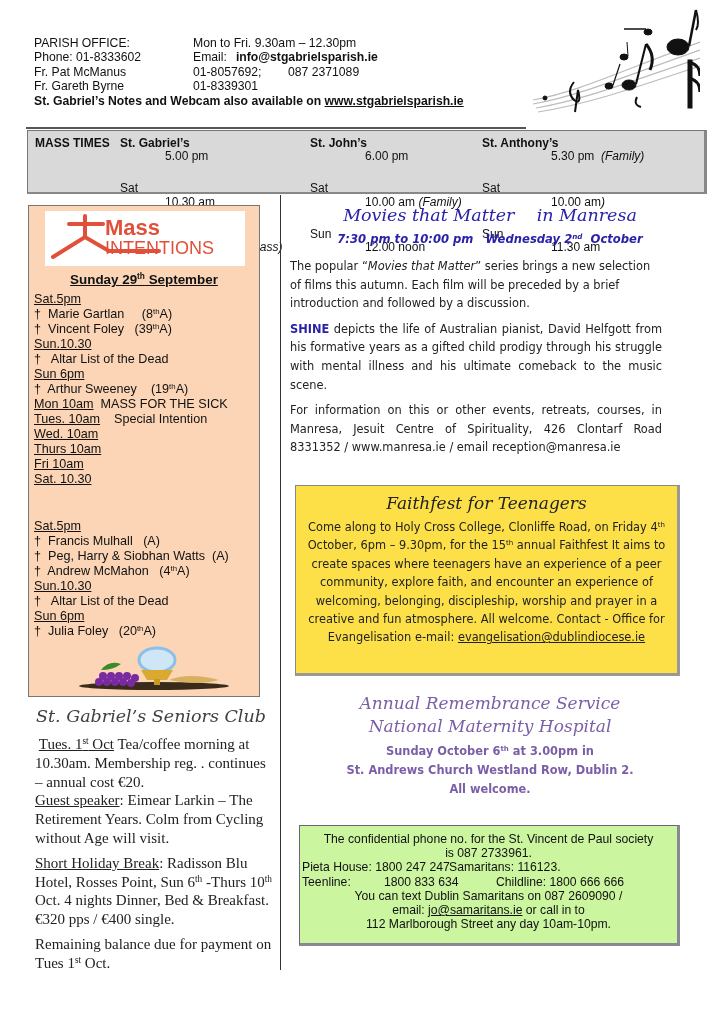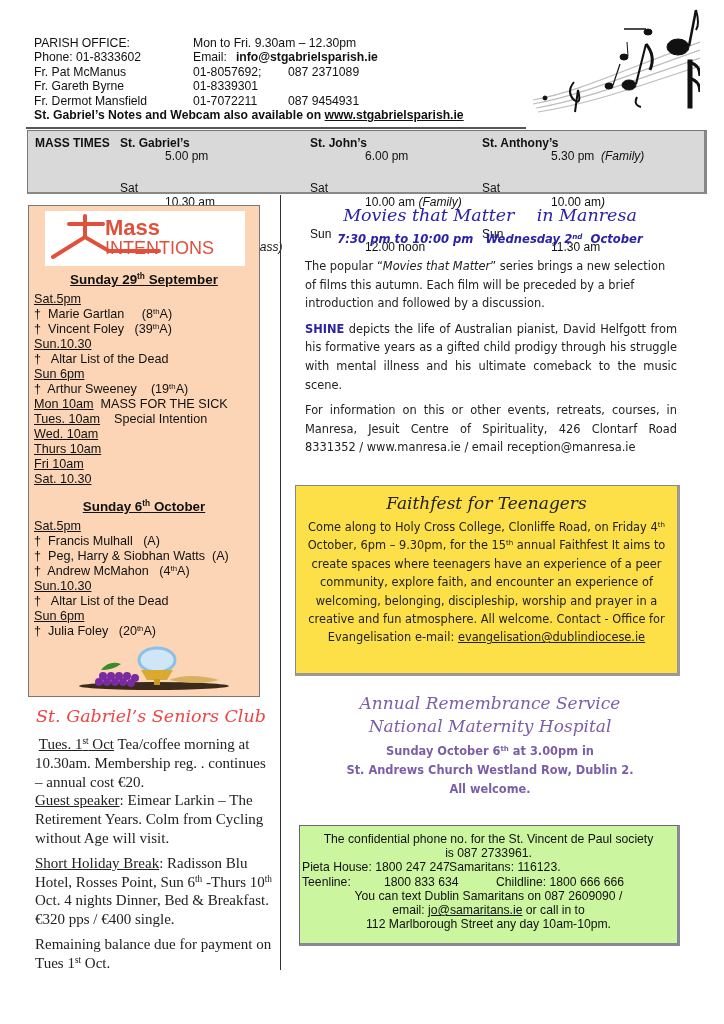--- a/index.html
+++ b/index.html
@@ -35,29 +35,29 @@
   #intentions { left: 28px; top: 205px; width: 232px; height: 492px; background: #fbd5b5; border: 1.5px solid #777; font-size: 12.6px; line-height: 15px; }
   #mi-logo { position: absolute; left: 16px; top: 5px; width: 200px; height: 55px; background: #fff; }
   .mi-date { position: absolute; left: 0; width: 100%; text-align: center; font-weight: bold; font-size: 13.4px; text-decoration: underline; }
   .mi-list { position: absolute; left: 5px; width: 228px; }
   .mi-list .u { text-decoration: underline; }
   .mi-list div { white-space: nowrap; }
   sup { font-size: 0.62em; line-height: 0; vertical-align: 0.55em; }
   #eucharist { position: absolute; left: 40px; top: 440px; width: 160px; height: 46px; }
 
   
-  #seniors-title { left: 36px; top: 706px; width: 240px; font-family: "DejaVu Serif", serif; font-style: italic; font-size: 17.5px; color: #ef4444; white-space: nowrap; }
+  #seniors-title { left: 36px; top: 706px; width: 240px; font-family: "DejaVu Serif", serif; font-style: italic; font-size: 17.5px; color: #404040; white-space: nowrap; }
   #seniors { left: 35px; top: 735px; width: 240px; font-family: Liberation Serif, serif; font-size: 15px; line-height: 18.8px; color: #222; }
   #seniors p { margin-bottom: 6px; }
   #seniors .u { text-decoration: underline; }
 
   
   #movies-title { left: 290px; top: 205px; width: 400px; text-align: center; font-family: "DejaVu Serif", serif; font-style: italic; font-size: 17.5px; color: #2a22a8; white-space: pre; }
   #movies-sub { left: 290px; top: 232px; width: 400px; text-align: center; font-family: "DejaVu Sans", sans-serif; font-style: italic; font-weight: bold; font-size: 11.6px; color: #2a22a8; white-space: pre; }
-  #movies-body { left: 305px; top: 257px; width: 372px; font-family: "DejaVu Sans", sans-serif; font-size: 11.4px; line-height: 18.6px; color: #222; }
+  #movies-body { left: 290px; top: 257px; width: 372px; font-family: "DejaVu Sans", sans-serif; font-size: 11.4px; line-height: 18.6px; color: #222; }
   #movies-body p { margin-bottom: 7px; }
   #movies-body .just { text-align: justify; }
   #shine { color: #2a22a8; font-weight: bold; }
 
   
   #faithfest { left: 295px; top: 485px; width: 385px; height: 191px; background: #fde047; border: 1.5px solid #888; border-right: 3px solid #999; border-bottom: 3px solid #999; text-align: center; font-family: "DejaVu Sans", sans-serif; font-size: 11.4px; line-height: 18.4px; color: #222; }
   #ff-title { font-family: "DejaVu Serif", serif; font-style: italic; font-size: 17px; line-height: 30px; margin-top: 2px; color: #222; }
   #ff-body { padding: 0 4px; }
   #ff-email { text-decoration: underline; }
 
@@ -85,25 +85,20 @@
     <span class="bold" style="margin-left:9px">info@stgabrielsparish.ie</span>
   </div>
   <div class="hrow">
     <span class="c1">Fr. Pat McManus</span>
     <span style="width:95px">01-8057692;</span>
     <span>087 2371089</span>
   </div>
   <div class="hrow">
     <span class="c1">Fr. Gareth Byrne</span>
     <span style="width:95px">01-8339301</span>
-  </div>
-  <div class="hrow">
-    <span class="c1">Fr. Dermot Mansfield</span>
-    <span style="width:95px">01-7072211</span>
-    <span>087 9454931</span>
   </div>
   <div id="notes-line">
     <span>St. Gabriel’s Notes and Webcam also available on</span>
     <a>www.stgabrielsparish.ie</a>
   </div>
 </div>
 <div id="header-rule" class="abs"></div>
 
 <svg id="music" class="abs" viewBox="0 0 172 114">
   <g fill="none" stroke="#bbb" stroke-width="1.2">
@@ -200,23 +195,20 @@
       <div><span class="u">Sun 6pm</span></div>
       <div style="white-space: pre;"><span>†  Arthur Sweeney    (19</span><sup>th</sup><span>A)</span></div>
       <div><span class="u">Mon 10am</span><span style="white-space:pre">  MASS FOR THE SICK</span></div>
       <div><span class="u">Tues. 10am</span><span style="white-space:pre">    Special Intention</span></div>
       <div><span class="u">Wed. 10am</span></div>
       <div><span class="u">Thurs 10am</span></div>
       <div><span class="u">Fri 10am</span></div>
       <div><span class="u">Sat. 10.30</span></div>
     </div>
 
-  <div class="mi-date" style="top:293px">
-    <span>Sunday 6</span><sup>th</sup><span> October</span>
-  </div>
   <div class="mi-list" id="week2-list" style="top:313px">
       <div><span class="u">Sat.5pm</span></div>
       <div style="white-space: pre;"><span>†  Francis Mulhall   (A)</span></div>
       <div style="white-space: pre;"><span>†  Peg, Harry &amp; Siobhan Watts  (A)</span></div>
       <div style="white-space: pre;"><span>†  Andrew McMahon   (4</span><sup>th</sup><span>A)</span></div>
       <div><span class="u">Sun.10.30</span></div>
       <div style="white-space: pre;"><span>†   Altar List of the Dead</span></div>
       <div><span class="u">Sun 6pm</span></div>
       <div style="white-space: pre;"><span>†  Julia Foley   (20</span><sup>th</sup><span>A)</span></div>
     </div>

